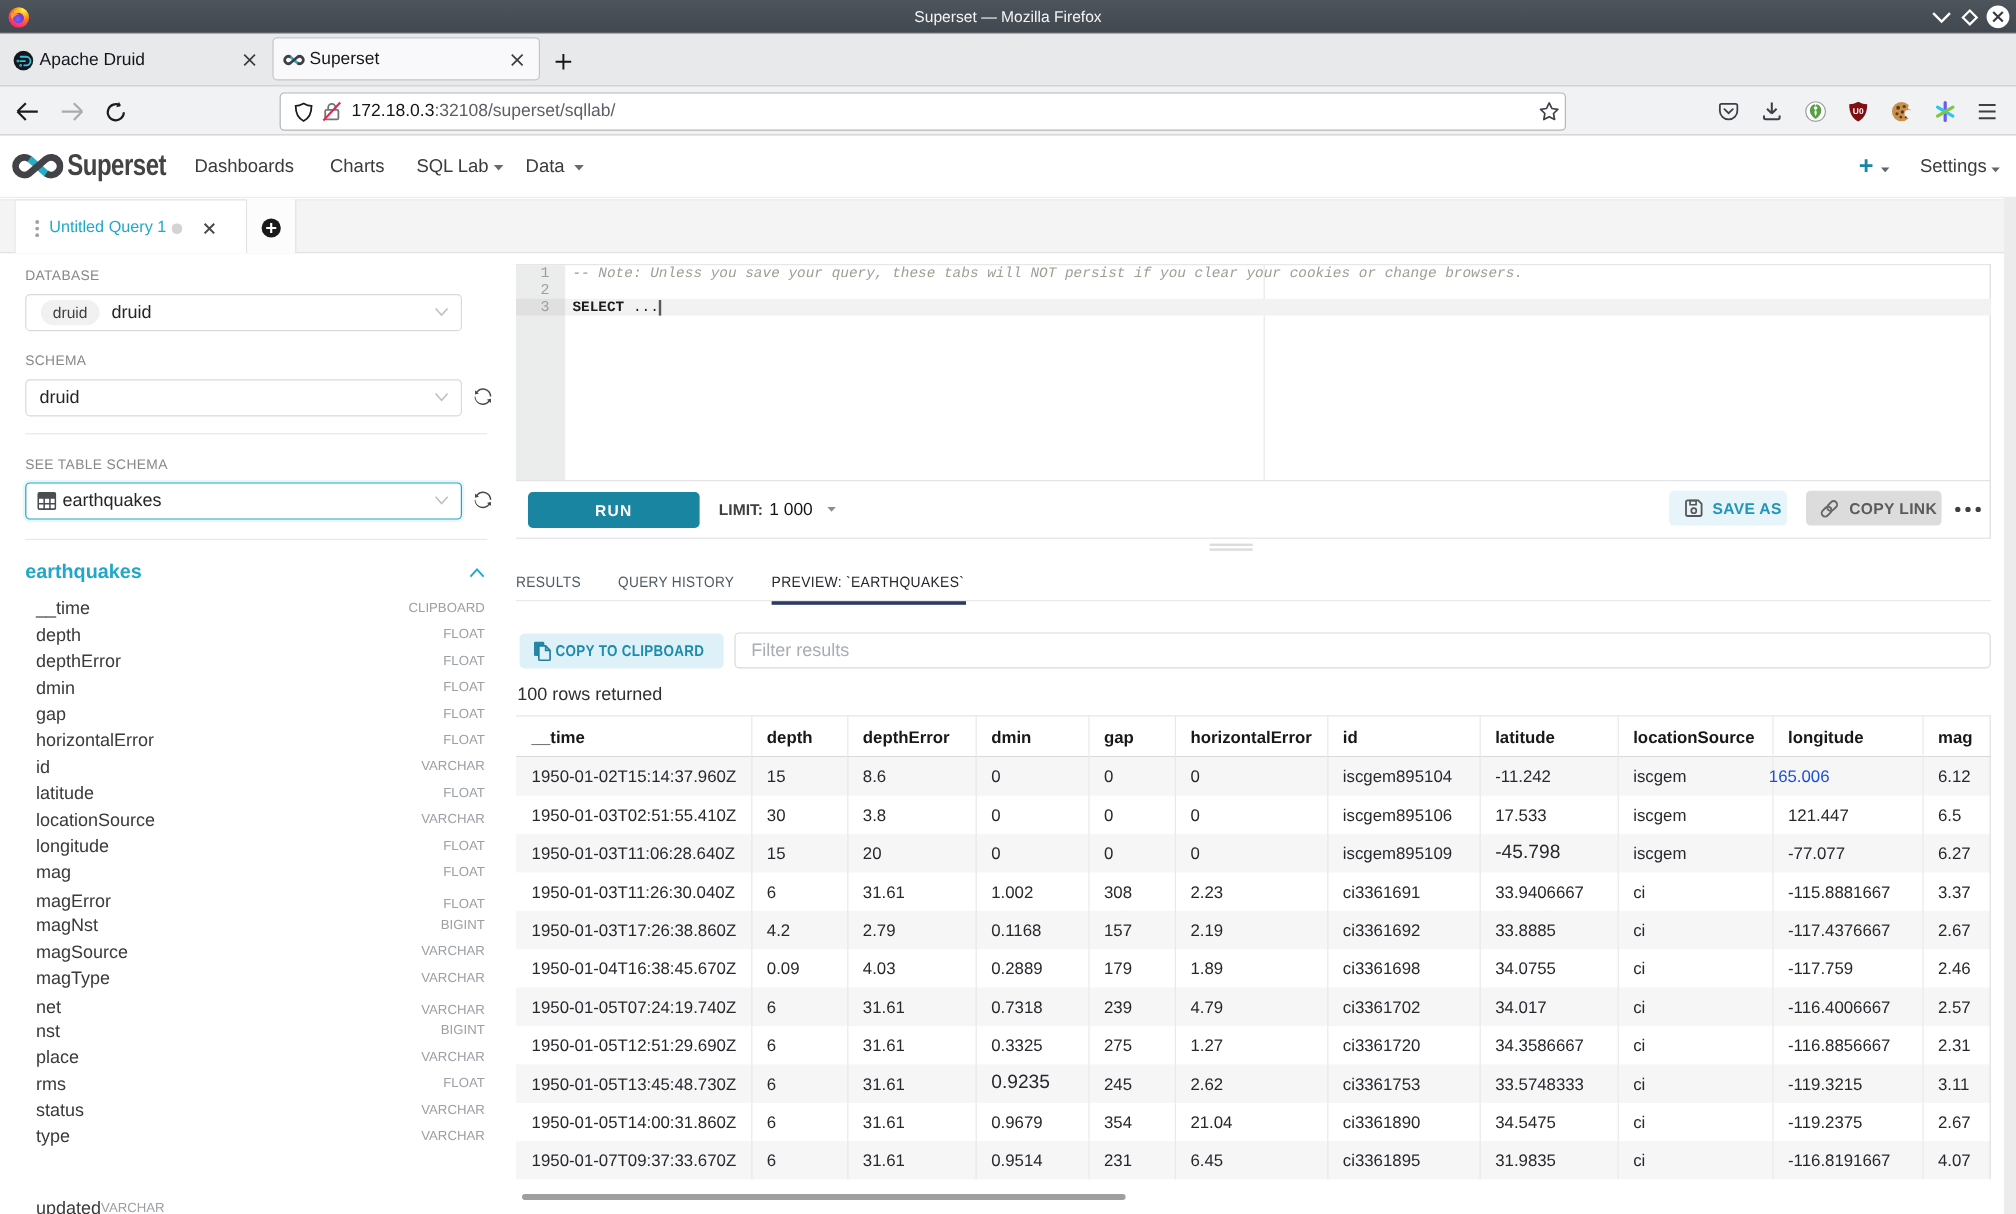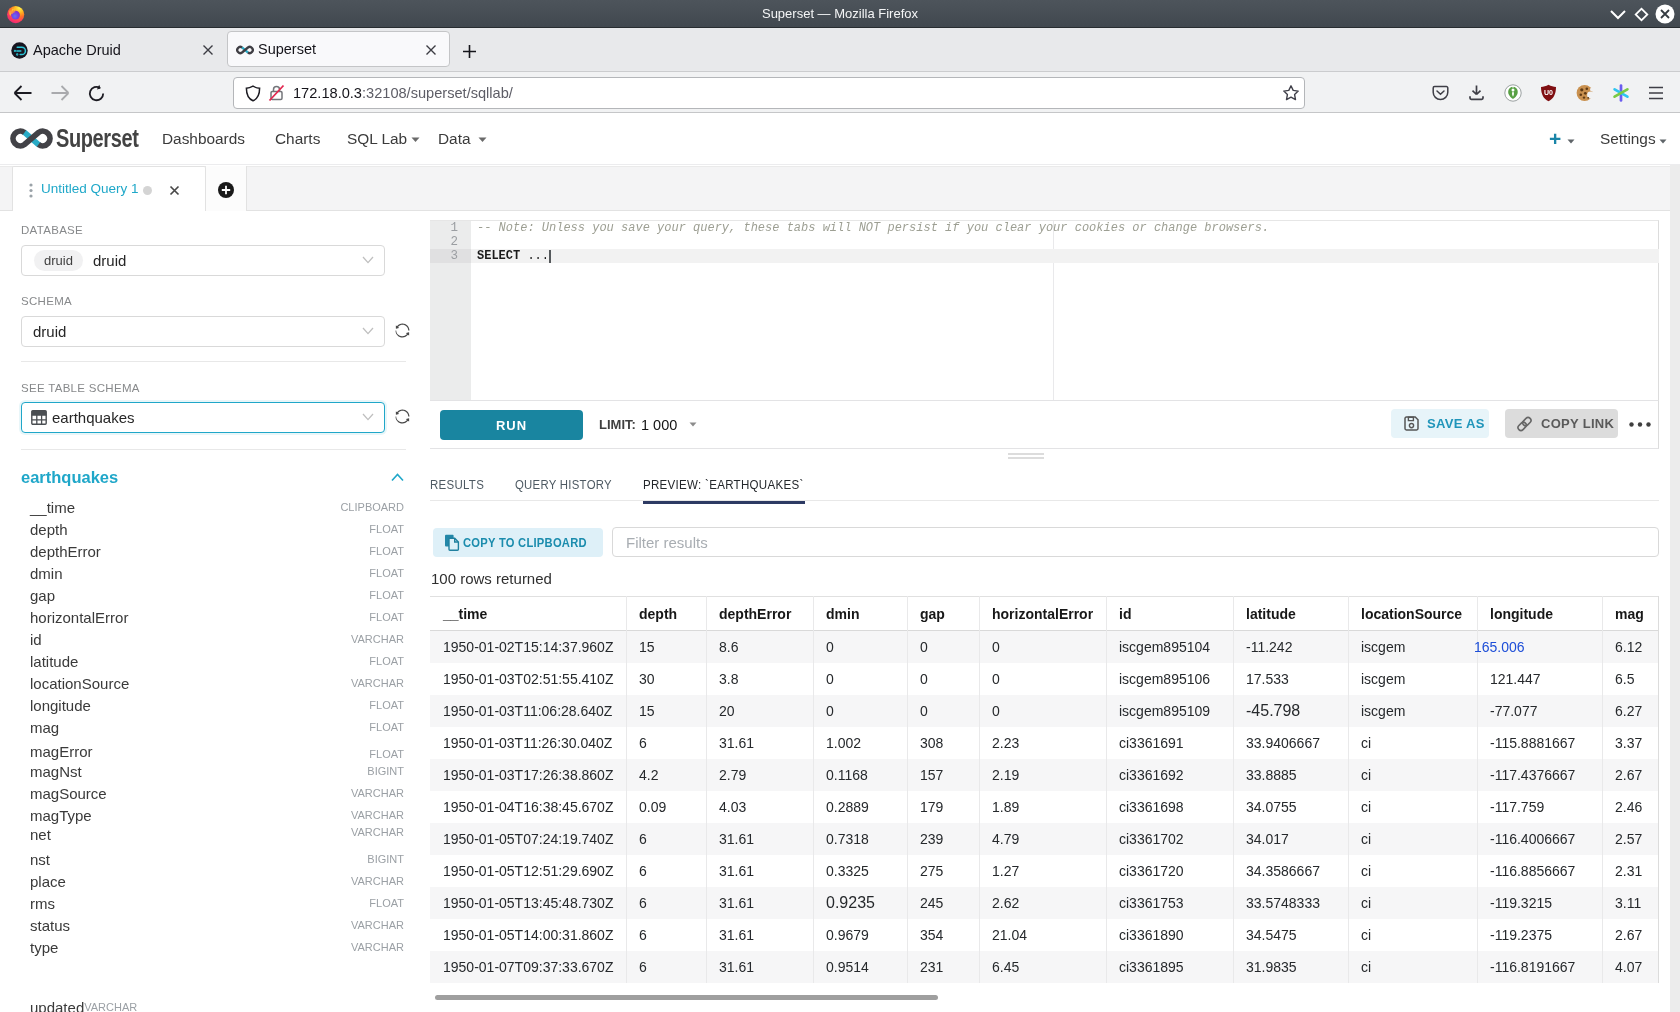--- a/index.html
+++ b/index.html
@@ -352,21 +352,21 @@
     <span style="font-size:11px;color:#9ba0a5">BIGINT</span>
   </div>
 <div class="abs" style="left:30px;top:782px;width:374px;height:22px;display:flex;align-items:center;justify-content:space-between">
     <span style="font-size:15px;color:#3a3a3a">magSource</span>
     <span style="font-size:11px;color:#9ba0a5">VARCHAR</span>
   </div>
 <div class="abs" style="left:30px;top:804px;width:374px;height:22px;display:flex;align-items:center;justify-content:space-between">
     <span style="font-size:15px;color:#3a3a3a">magType</span>
     <span style="font-size:11px;color:#9ba0a5">VARCHAR</span>
   </div>
-<div class="abs" style="left:30px;top:826px;width:374px;height:22px;display:flex;align-items:flex-start;justify-content:space-between">
+<div class="abs" style="left:30px;top:826px;width:374px;height:22px;display:flex;align-items:flex-end;justify-content:space-between">
     <span style="font-size:15px;color:#3a3a3a">net</span>
     <span style="font-size:11px;color:#9ba0a5">VARCHAR</span>
   </div>
 <div class="abs" style="left:30px;top:848px;width:374px;height:22px;display:flex;align-items:center;justify-content:space-between">
     <span style="font-size:15px;color:#3a3a3a">nst</span>
     <span style="font-size:11px;color:#9ba0a5">BIGINT</span>
   </div>
 <div class="abs" style="left:30px;top:870px;width:374px;height:22px;display:flex;align-items:center;justify-content:space-between">
     <span style="font-size:15px;color:#3a3a3a">place</span>
     <span style="font-size:11px;color:#9ba0a5">VARCHAR</span>

